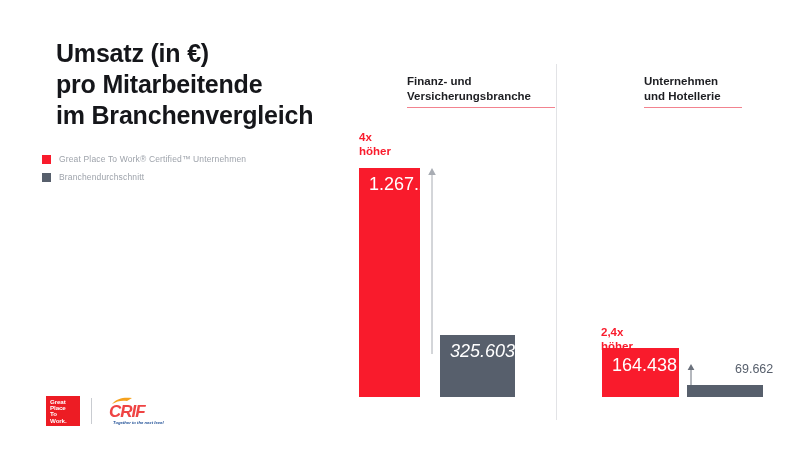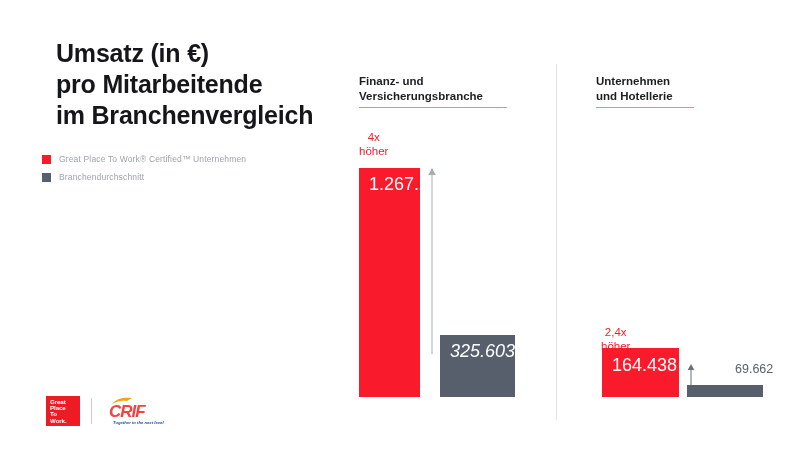--- a/index.html
+++ b/index.html
@@ -54,21 +54,21 @@
 
   
   #divider {
     position: absolute;
     left: 556px; top: 64px;
     width: 1px; height: 356px;
     background: #e2e3e6;
   }
 
   
-  .group { position: absolute; }
+  .group { position: absolute; margin-left: 48px; }
   .group-heading {
     font-size: 11.5px;
     font-weight: bold;
     color: #1d1e22;
     line-height: 15px;
     white-space: nowrap;
   }
   .group-underline {
     height: 1px;
     background: #f2838f;
@@ -94,25 +94,24 @@
     position: absolute;
     font-size: 12.5px;
     color: #575F6C;
     white-space: nowrap;
     margin-left: 36px;
   }
 
   .multiplier {
     position: absolute;
     font-size: 11.5px;
-    font-weight: normal;
+    font-weight: bold;
     color: #F91B2C;
     line-height: 14px;
     white-space: nowrap;
-    text-align: center;
   }
 
   
   .arrow { position: absolute; }
 
   
   #footer-logos {
     position: absolute;
     left: 46px; top: 396px;
     display: flex;

